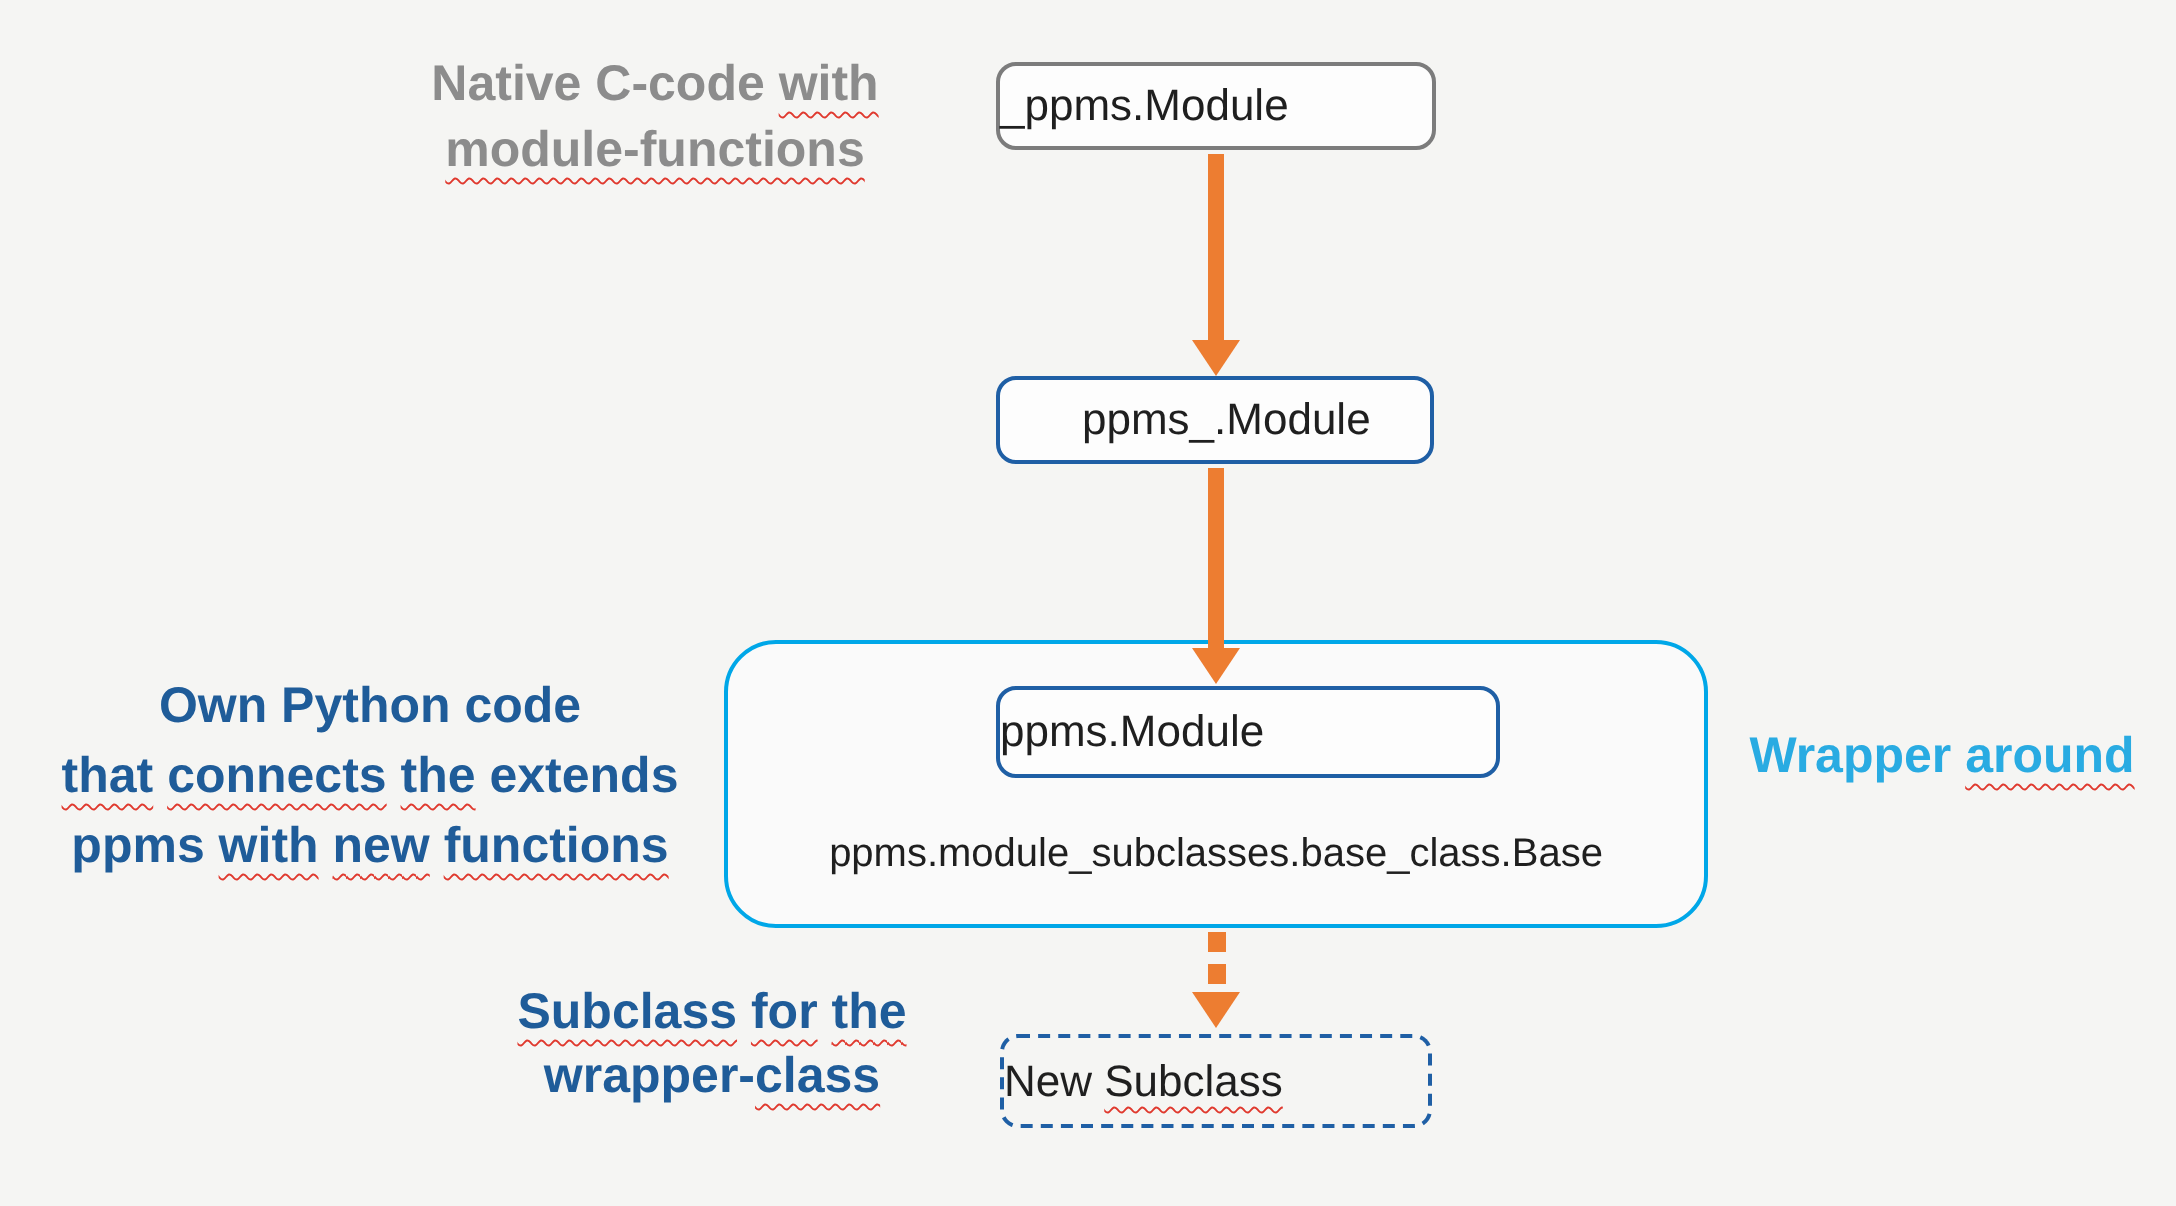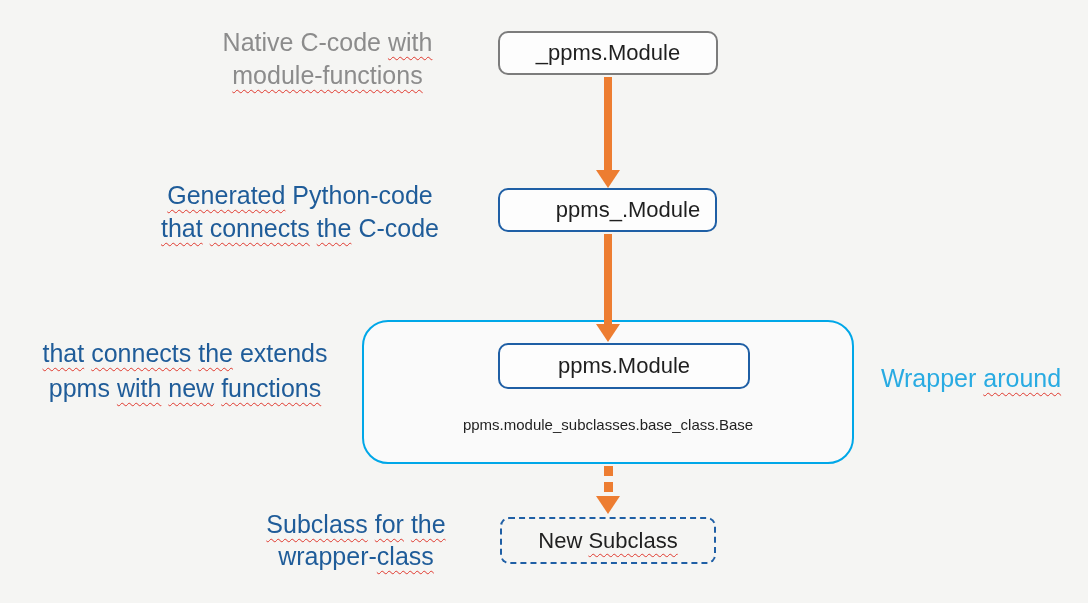--- a/index.html
+++ b/index.html
@@ -16,41 +16,42 @@
   }
 
   
   .lbl {
     position: absolute;
     text-align: center;
     font-size: 25px;
     line-height: 33px;
     z-index: 1;
     white-space: nowrap;
+    font-weight: bold;
   }
   .lbl-native    { left: 195px; top: 26px;  width: 265px; color: var(--gray-text); }
   .lbl-generated { left: 140px; top: 179px; width: 320px; color: var(--blue-text); }
   .lbl-own       { left: 15px;  top: 336px; width: 340px; color: var(--blue-text); line-height: 35px; }
   .lbl-wrapper   { left: 862px; top: 361px; width: 218px; color: var(--cyan-text); line-height: 35px; }
-  .lbl-subclass  { left: 250px; top: 508px; width: 212px; color: var(--blue-text); line-height: 32px; }
+  .lbl-subclass  { left: 250px; top: 490px; width: 212px; color: var(--blue-text); line-height: 32px; }
 
   .sq {
     text-decoration-line: underline;
     text-decoration-style: wavy;
     text-decoration-color: var(--squiggle);
     text-decoration-thickness: 1px;
     text-underline-offset: 5px;
   }
 
   
   .node {
     position: absolute;
     display: flex;
     align-items: center;
-    justify-content: center;
+    justify-content: flex-start;
     font-size: 22px;
     color: var(--box-text);
     background: var(--box-bg);
     border-radius: 10px;
     z-index: 2;
     white-space: pre;
   }
   .box-c    { left: 498px; top: 31px;  width: 220px; height: 44px; border: 2px solid var(--gray-border); }
   .box-py   { left: 498px; top: 188px; width: 219px; height: 44px; border: 2px solid var(--blue-dark); padding-left: 41px; }
   .box-wrap { left: 498px; top: 343px; width: 252px; height: 46px; border: 2px solid var(--blue-dark); }
@@ -62,21 +63,21 @@
     left: 362px; top: 320px; width: 492px; height: 144px;
     border: 2px solid var(--cyan);
     border-radius: 26px;
     background: var(--bigbox-bg);
     z-index: 1;
   }
   .base-text {
     position: absolute;
     left: 362px; top: 416px; width: 492px;
     text-align: center;
-    font-size: 15px;
+    font-size: 20px;
     color: var(--box-text);
     z-index: 2;
   }
 
   
   .arrow-part { position: absolute; z-index: 3; }
   .shaft { width: 8px; background: var(--orange); }
   .head  { width: 0; height: 0;
            border-left: 12px solid transparent;
            border-right: 12px solid transparent;
@@ -94,26 +95,23 @@
 </head>
 <body>
 
 <div class="canvas">
 
   <div class="lbl lbl-native">
     <div class="line"><span>Native C-code </span><span class="sq">with</span></div>
     <div class="line"><span class="sq">module-functions</span></div>
   </div>
 
-  <div class="lbl lbl-generated">
-    <div class="line"><span class="sq">Generated</span><span> </span><span>Python-code</span></div>
-    <div class="line"><span class="sq">that</span><span> </span><span class="sq">connects</span><span> </span><span class="sq">the</span><span> </span><span>C-code</span></div>
-  </div>
 
   <div class="lbl lbl-own">
+    <div class="line"><span>Own Python code</span></div>
     <div class="line"><span class="sq">that</span><span> </span><span class="sq">connects</span><span> </span><span class="sq">the</span><span> </span><span>extends</span></div>
     <div class="line"><span>ppms </span><span class="sq">with</span><span> </span><span class="sq">new</span><span> </span><span class="sq">functions</span></div>
   </div>
 
   <div class="lbl lbl-wrapper">
     <div class="line"><span>Wrapper </span><span class="sq">around</span></div>
   </div>
 
   <div class="lbl lbl-subclass">
     <div class="line"><span class="sq">Subclass</span><span> </span><span class="sq">for</span><span> </span><span class="sq">the</span></div>

